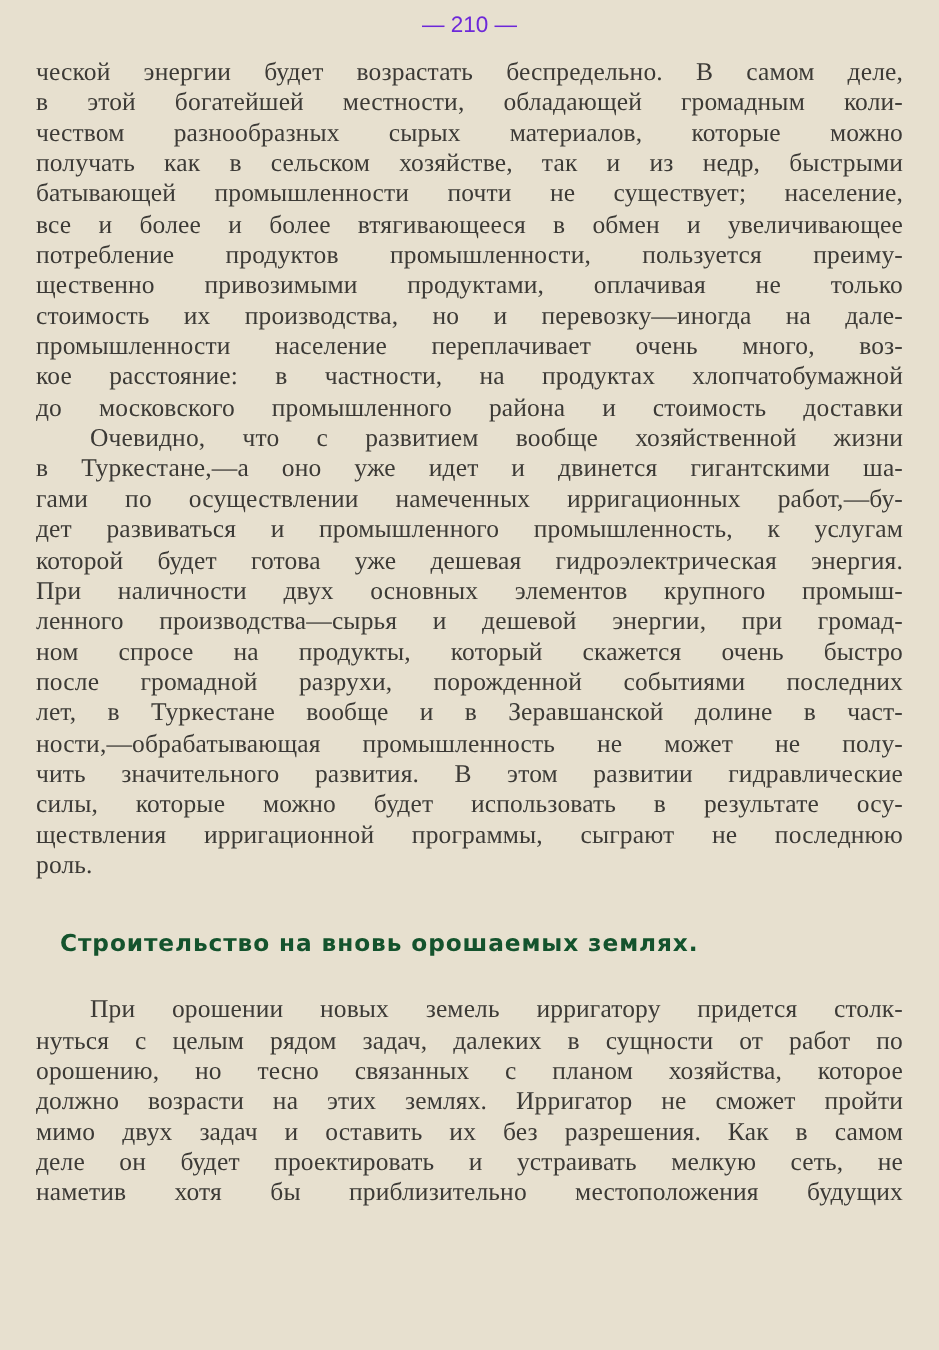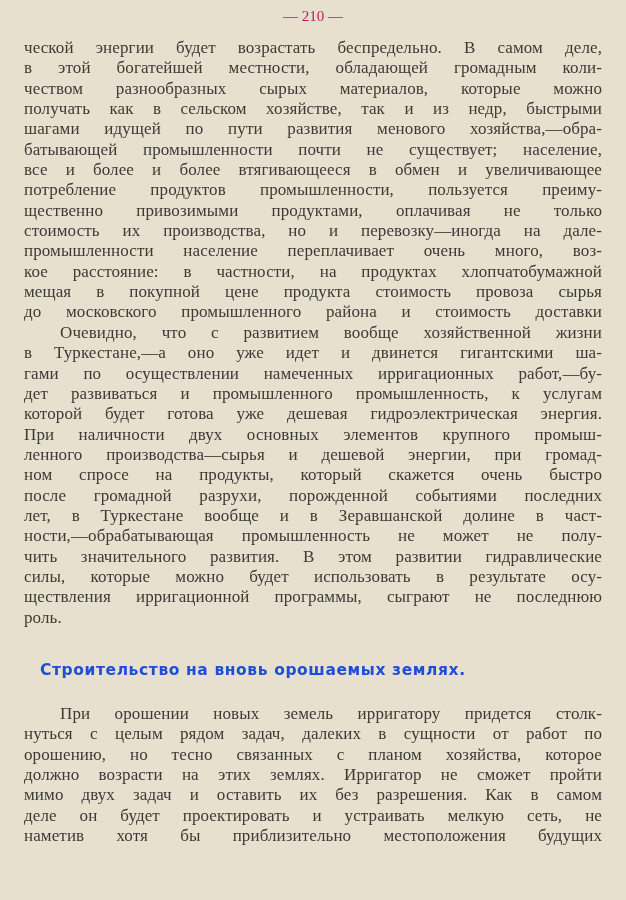--- a/index.html
+++ b/index.html
@@ -8,61 +8,59 @@
     background: #e7e0cf;
     font-family: "DejaVu Serif", "Liberation Serif", serif;
     color: #3c3a36;
     position: relative;
   }
   .page {
     position: absolute; left: 24px; top: 0; width: 578px; height: 900px;
   }
   .page-number {
     position: absolute; top: 8px; left: 0; width: 578px;
-    text-align: center; font-size: 15px; color: #be185d;
-    font-family: Liberation Serif, serif;
+    text-align: center; font-size: 15px; color: #6d28d9;
+    font-family: Liberation Sans, sans-serif;
   }
   .body-text { position: absolute; top: 38px; left: 0; width: 578px; }
   .line {
     display: block; height: 20.35px; line-height: 20.35px;
     font-size: 17px; white-space: nowrap;
     text-align: justify; text-align-last: justify;
     font-family: "Liberation Serif", serif;
     letter-spacing: 0.1px;
   }
   .line.last { text-align-last: left; }
   .line.indent { padding-left: 36px; }
   .heading {
     display: block; height: 60px; line-height: 60px;
     padding-left: 16px; margin-top: 12px; margin-bottom: 4px;
     font-family: "DejaVu Sans", sans-serif; font-weight: bold;
-    font-size: 15.5px; letter-spacing: 0.6px; color: #1d4ed8;
+    font-size: 15.5px; letter-spacing: 0.6px; color: #14532d;
   }
 </style>
 </head>
 <body>
 
 <div class="page">
   <div class="page-number">— 210 —</div>
 
   <div class="body-text">
     <div>
       <span class="line">ческой энергии будет возрастать беспредельно. В самом деле,</span>
       <span class="line">в этой богатейшей местности, обладающей громадным коли-</span>
       <span class="line">чеством разнообразных сырых материалов, которые можно</span>
       <span class="line">получать как в сельском хозяйстве, так и из недр, быстрыми</span>
-      <span class="line">шагами идущей по пути развития менового хозяйства,—обра-</span>
       <span class="line">батывающей промышленности почти не существует; население,</span>
       <span class="line">все и более и более втягивающееся в обмен и увеличивающее</span>
       <span class="line">потребление продуктов промышленности, пользуется преиму-</span>
       <span class="line">щественно привозимыми продуктами, оплачивая не только</span>
       <span class="line">стоимость их производства, но и перевозку—иногда на дале-</span>
       <span class="line">промышленности население переплачивает очень много, воз-</span>
       <span class="line">кое расстояние: в частности, на продуктах хлопчатобумажной</span>
-      <span class="line">мещая в покупной цене продукта стоимость провоза сырья</span>
       <span class="line">до московского промышленного района и стоимость доставки</span>
     </div>
 
     <div>
       <span class="line indent">Очевидно, что с развитием вообще хозяйственной жизни</span>
       <span class="line">в Туркестане,—а оно уже идет и двинется гигантскими ша-</span>
       <span class="line">гами по осуществлении намеченных ирригационных работ,—бу-</span>
       <span class="line">дет развиваться и промышленного промышленность, к услугам</span>
       <span class="line">которой будет готова уже дешевая гидроэлектрическая энергия.</span>
       <span class="line">При наличности двух основных элементов крупного промыш-</span>

